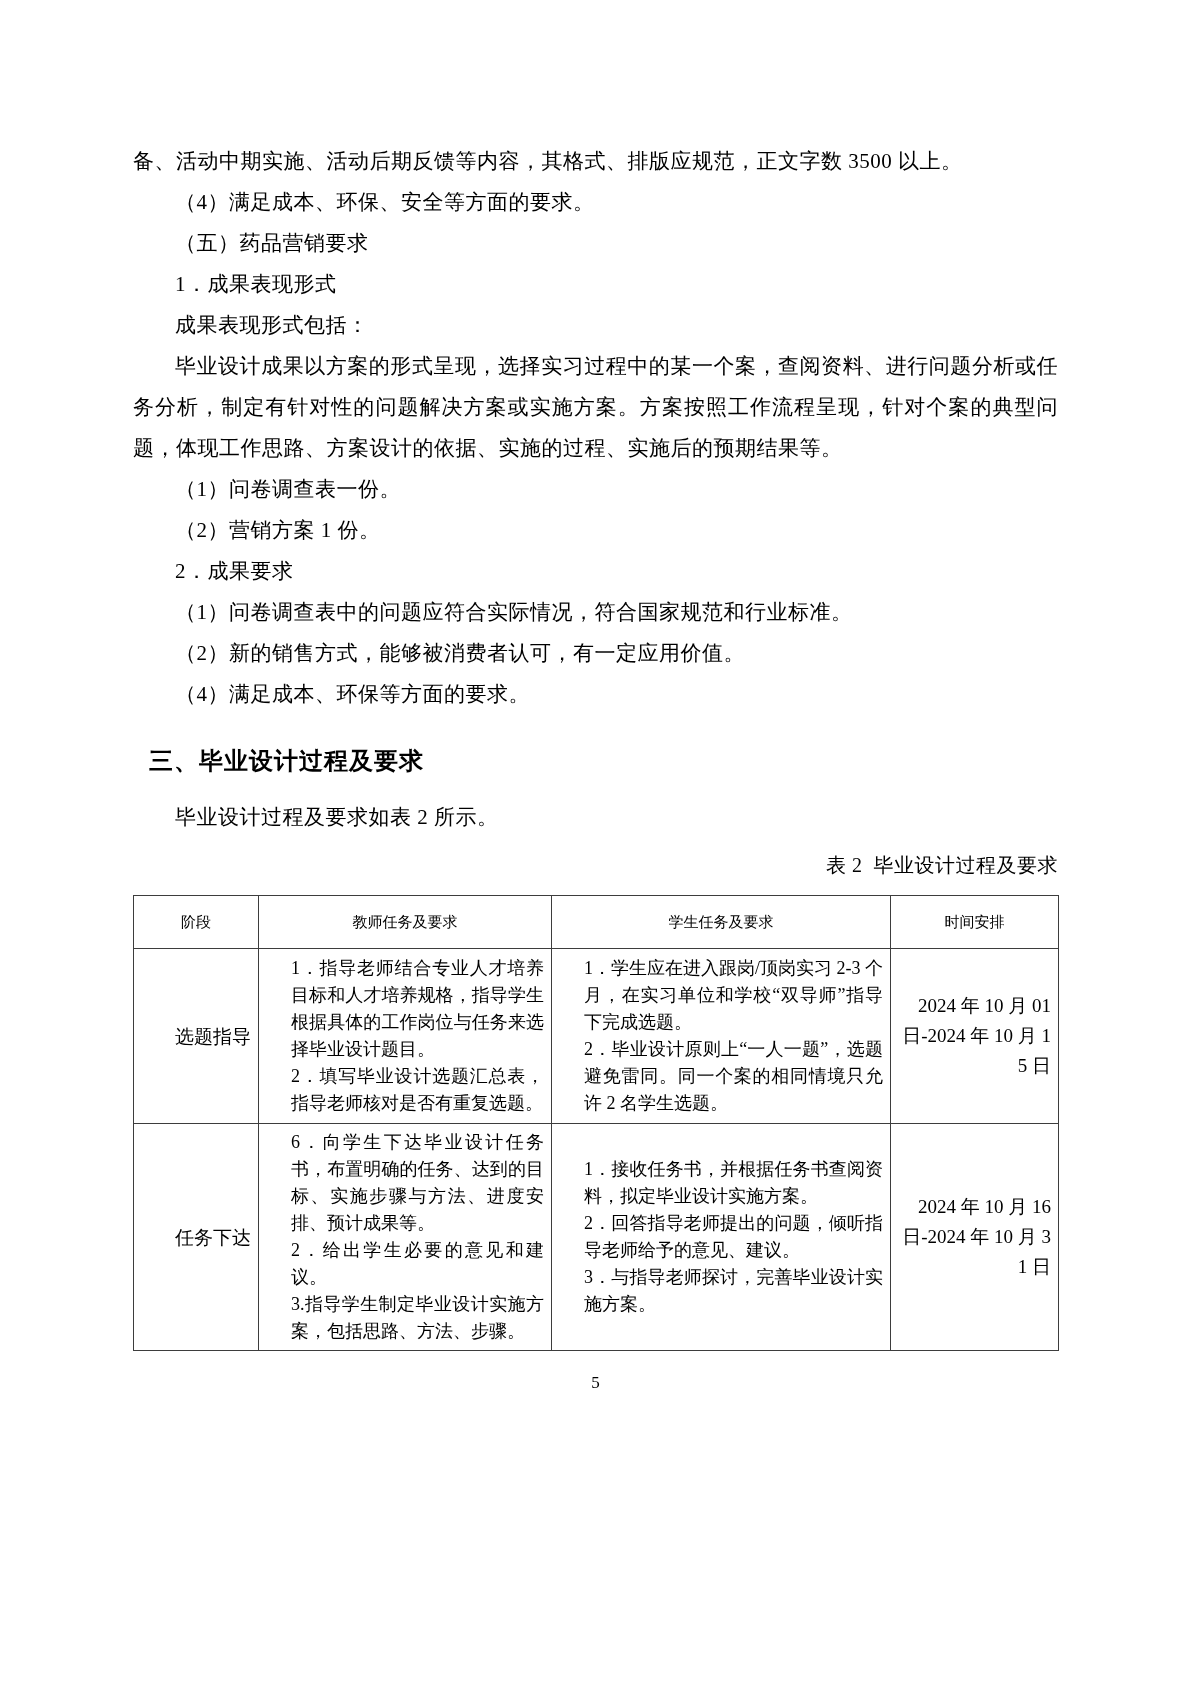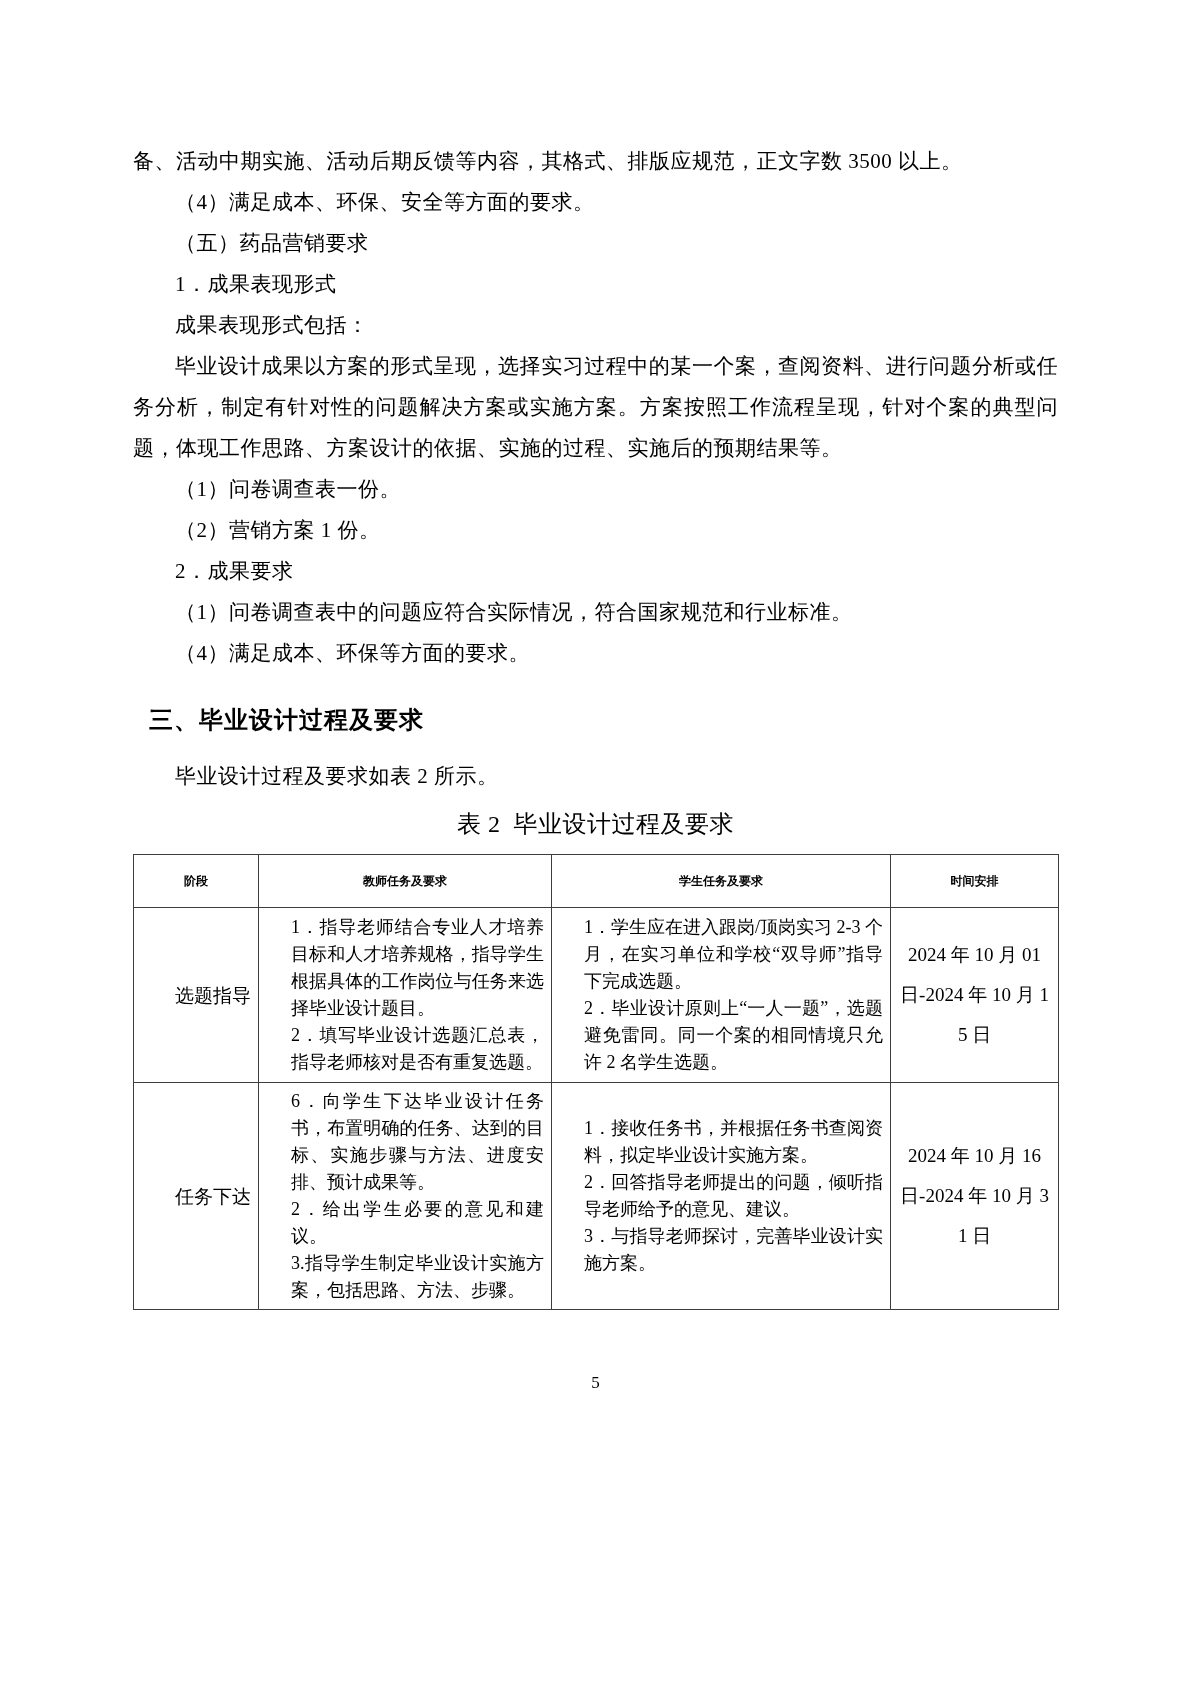--- a/index.html
+++ b/index.html
@@ -18,40 +18,40 @@
   .indent{text-indent:42px;}
   .section-heading{
     margin:26px 0 0 16px;
     font-family:"Liberation Sans","DejaVu Sans",sans-serif;
     font-weight:bold;font-size:24px;line-height:40px;
     letter-spacing:1px;
   }
   .table-intro{margin-top:16px;}
   .table-caption{
     margin:12px 0 15px 0;
-    font-size:24px;line-height:30px;
-    text-align:center;white-space:pre-wrap;letter-spacing:0.5px;
+    font-size:20px;line-height:30px;
+    text-align:right;white-space:pre-wrap;letter-spacing:0.5px;
   }
   table.process-table{
     width:925px;border-collapse:collapse;table-layout:fixed;
     font-size:18px;line-height:27px;
   }
   .process-table th,.process-table td{
     border:1px solid #3d3d3d;
     padding:5px 7px;
     vertical-align:middle;
     word-break:break-all;
   }
   .process-table th{
-    font-weight:bold;font-size:12px;text-align:center;
+    font-weight:normal;font-size:15px;text-align:center;
     height:42px;
   }
   .stage-cell{text-align:right;font-size:19px;}
   .tasks-cell div{text-align:justify;margin-left:25px;}
-  .time-cell{font-size:19px;line-height:40px;text-align:center;padding-left:6px;}
+  .time-cell{font-size:19px;line-height:30px;text-align:right;padding-left:6px;}
   .row-select .tasks-cell{height:164px;}
   .row-assign .tasks-cell{height:189px;}
   .footer{
     position:absolute;left:0;bottom:122px;width:100%;
     text-align:center;font-size:17px;
   }
 </style>
 </head>
 <body>
 
@@ -61,20 +61,21 @@
     <p class="para">备、活动中期实施、活动后期反馈等内容，其格式、排版应规范，正文字数 3500 以上。</p>
     <p class="para indent">（4）满足成本、环保、安全等方面的要求。</p>
     <p class="para indent">（五）药品营销要求</p>
     <p class="para indent">1．成果表现形式</p>
     <p class="para indent">成果表现形式包括：</p>
     <p class="para indent">毕业设计成果以方案的形式呈现，选择实习过程中的某一个案，查阅资料、进行问题分析或任务分析，制定有针对性的问题解决方案或实施方案。方案按照工作流程呈现，针对个案的典型问题，体现工作思路、方案设计的依据、实施的过程、实施后的预期结果等。</p>
     <p class="para indent">（1）问卷调查表一份。</p>
     <p class="para indent">（2）营销方案 1 份。</p>
     <p class="para indent">2．成果要求</p>
     <p class="para indent">（1）问卷调查表中的问题应符合实际情况，符合国家规范和行业标准。</p>
+    <p class="para indent">（2）新的销售方式，能够被消费者认可，有一定应用价值。</p>
     <p class="para indent">（4）满足成本、环保等方面的要求。</p>
 
     <h2 class="section-heading">三、毕业设计过程及要求</h2>
 
     <p class="para indent table-intro">毕业设计过程及要求如表 2 所示。</p>
 
     <p class="table-caption">表 2  毕业设计过程及要求</p>
 
     <table class="process-table">
       <colgroup>

